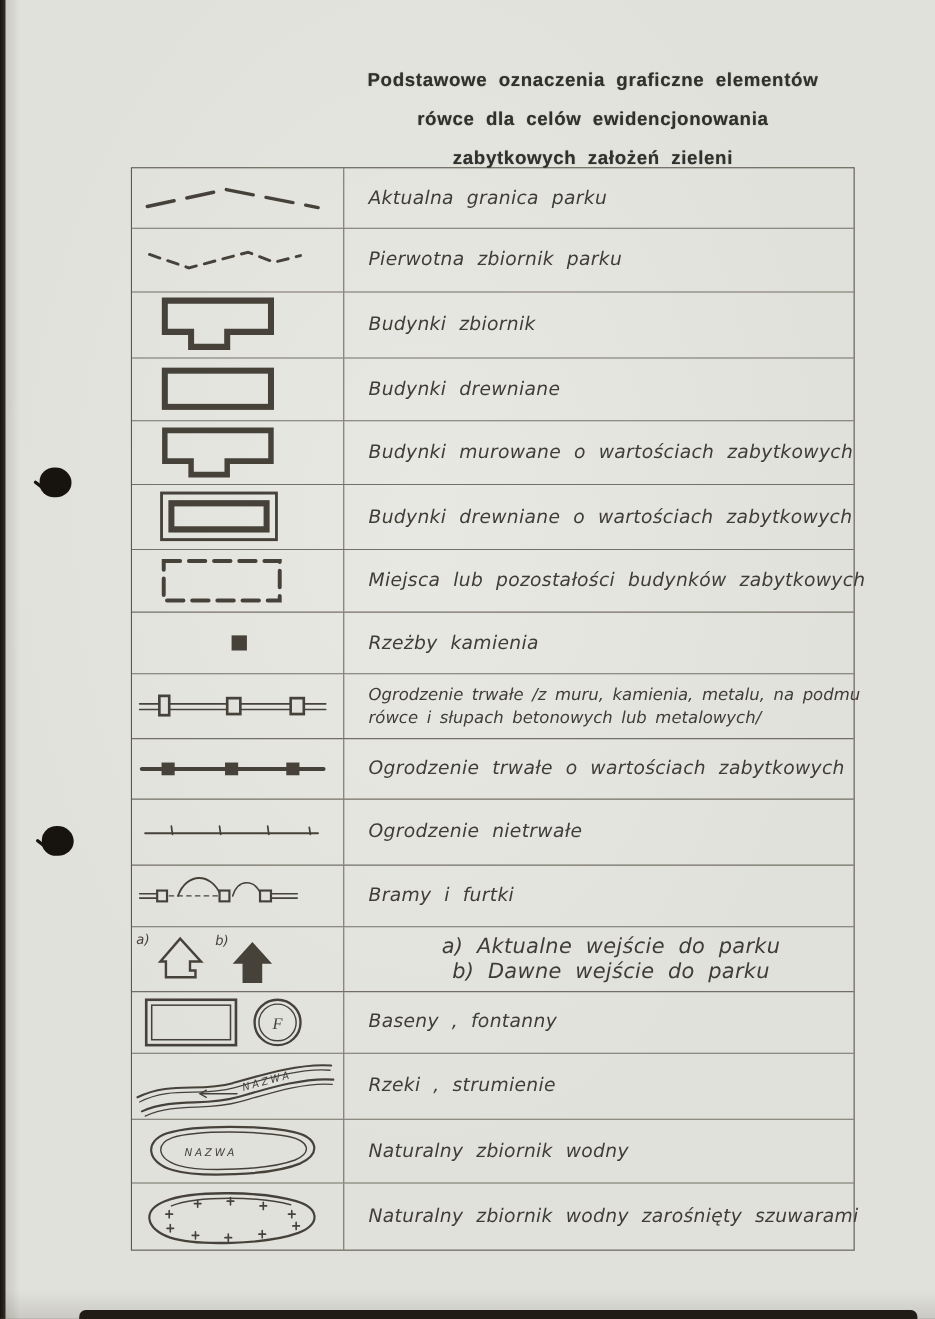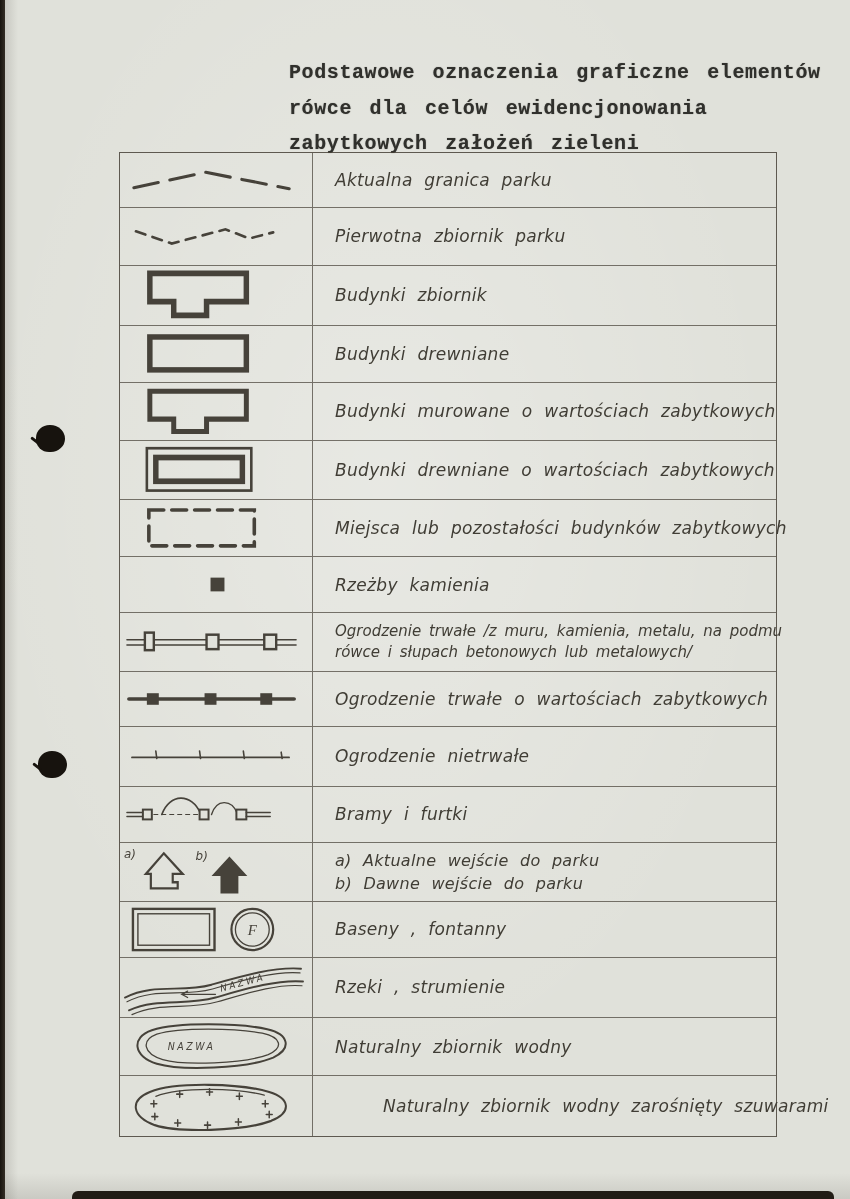--- a/index.html
+++ b/index.html
@@ -16,40 +16,40 @@
     background:linear-gradient(to right,#17130e,#332d25);}
   .edge-bottom{position:absolute;left:72px;right:16px;bottom:0;height:8px;
     background:#211c15;border-radius:6px 6px 0 0;}
   .punch{position:absolute;width:29px;height:27px;background:#17130e;border-radius:48% 52% 50% 46%;}
   .punch::after{content:"";position:absolute;left:-6px;top:14px;width:10px;height:3px;
     background:#17130e;transform:rotate(38deg);border-radius:2px;}
   .punch.p1{left:36px;top:425px;}
   .punch.p2{left:38px;top:751px;}
 
   .title{position:absolute;left:289px;top:55px;width:500px;
-    font-family:Liberation Mono, monospace;font-weight:bold;
-    font-size:20px;line-height:35.5px;color:#30302c;
+    font-family:Liberation Sans, sans-serif;font-weight:bold;
+    font-size:17px;line-height:35.5px;color:#30302c;
     letter-spacing:0.6px;word-spacing:5px;
-    text-shadow:0 0 1px rgba(48,48,44,0.55);}
+    text-shadow:0 0 1px rgba(48,48,44,0.55);text-align:center;}
   .title div{white-space:nowrap;}
 
   .legend{position:absolute;left:95px;top:152px;width:658px;height:985px;
     border:1.8px solid rgba(70,65,55,0.85);box-sizing:border-box;
     display:flex;flex-direction:column;margin-left:24px;}
   .row{display:flex;box-sizing:border-box;border-bottom:1.6px solid rgba(72,67,57,0.72);}
-  .row:last-child{border-bottom:none;gap:48px;}
+  .row:last-child{border-bottom:none;}
   .sym{width:193px;flex:none;box-sizing:border-box;
     border-right:1.6px solid rgba(72,67,57,0.72);overflow:hidden;}
   .sym svg{display:block;width:100%;height:100%;}
   .lab{flex:1;display:flex;flex-direction:column;justify-content:center;
     padding-left:22px;box-sizing:border-box;}
   .lab span{font-style:italic;font-size:17px;color:#403d35;
     letter-spacing:0.3px;word-spacing:6px;white-space:nowrap;}
   .row.small-label .lab span{font-size:15px;letter-spacing:0;word-spacing:3px;line-height:21px;}
-  .row.two-line .lab span{font-size:16px;line-height:23px;}
+  .row.two-line .lab span{font-size:19px;line-height:23px;text-align:center;}
 
   .ink-s{stroke:#46423a;fill:none;stroke-linecap:round;}
   .ink-f{fill:#46423a;stroke:none;}
   .paper-f{fill:#e1e2db;stroke:#46423a;}
   .svg-txt{fill:#46423a;font-style:italic;}
 </style>
 </head>
 <body>
 
 <div class="page">

